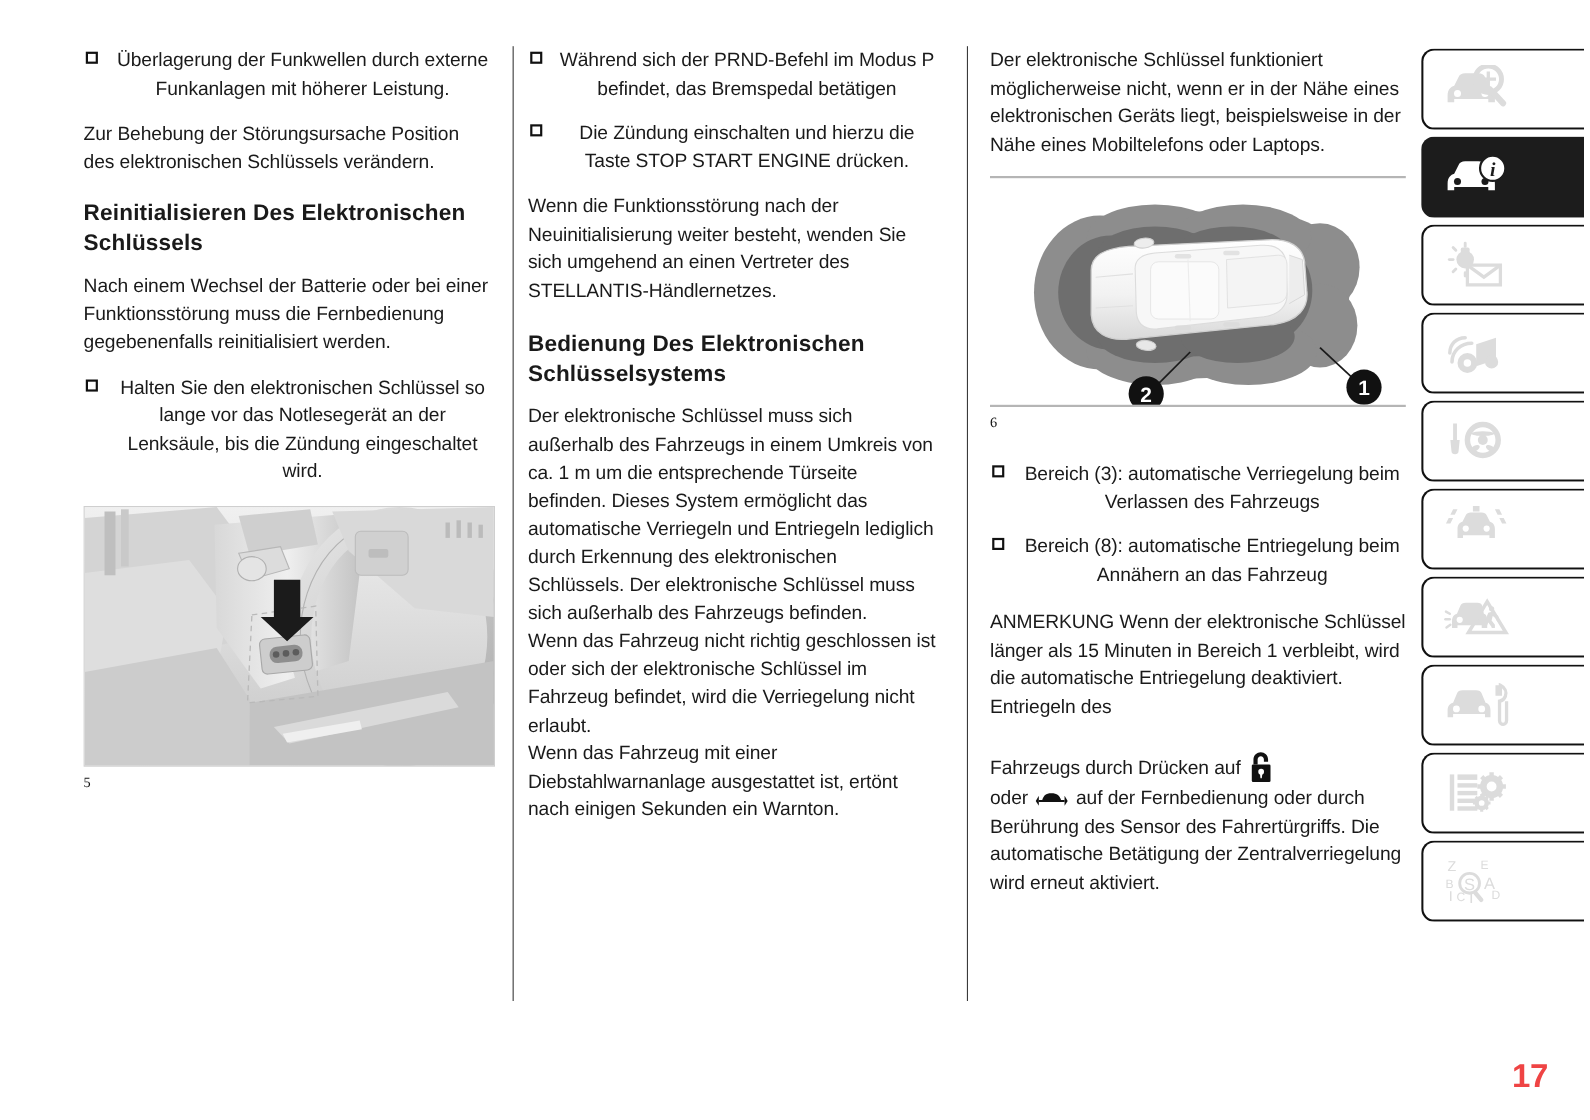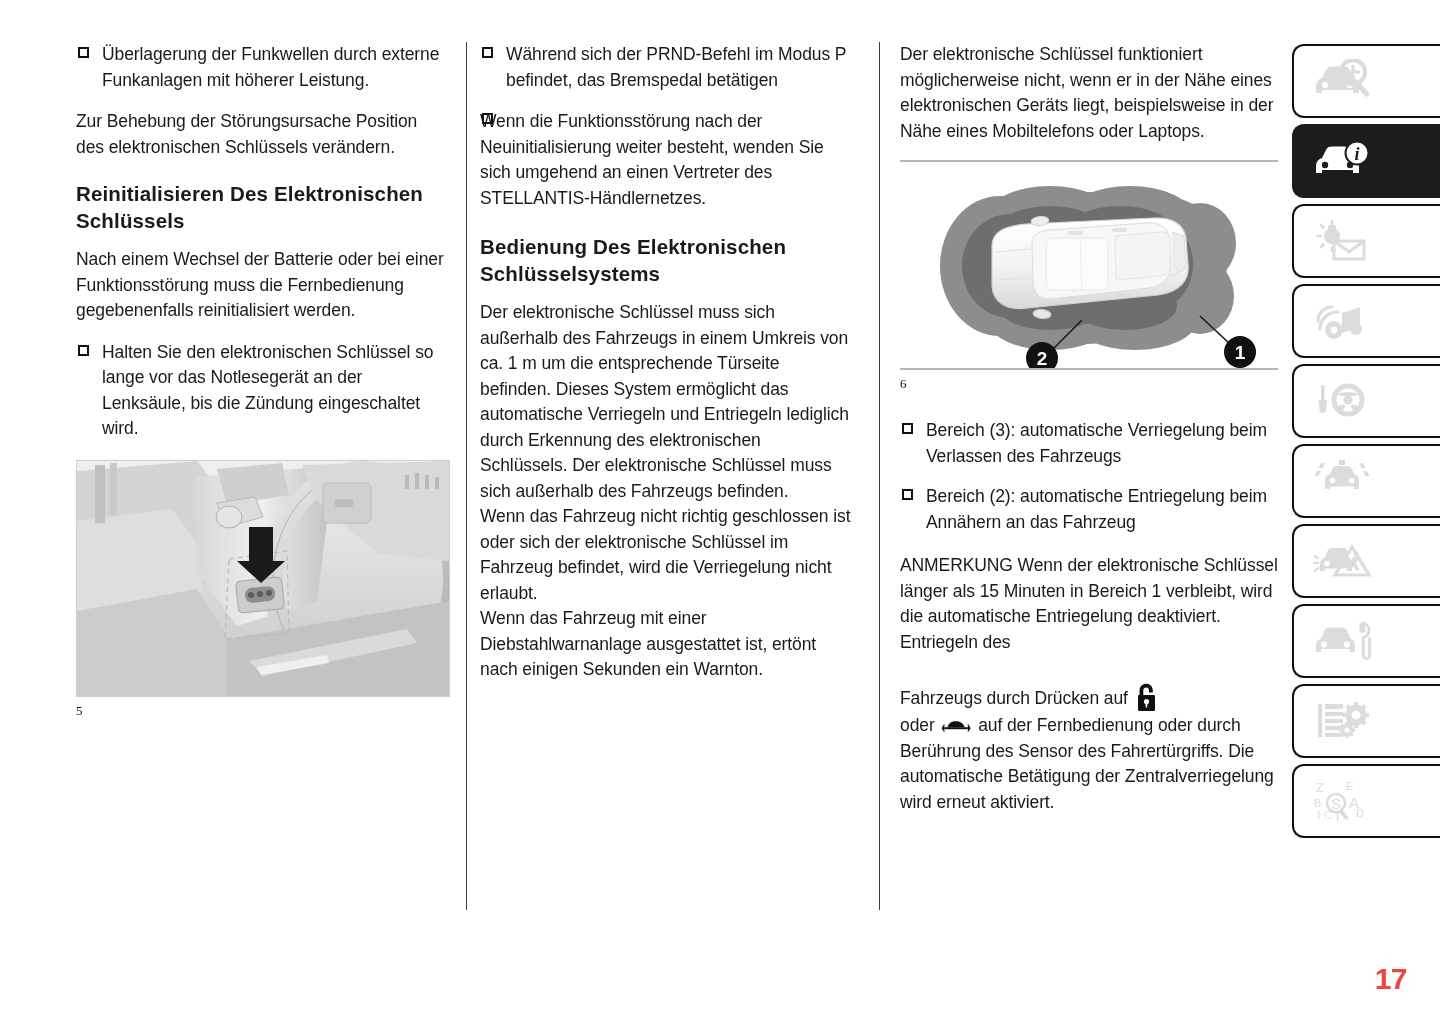--- a/index.html
+++ b/index.html
@@ -62,20 +62,21 @@
     margin: 0 0 16px 0;
     padding: 0;
   }
   ul.sq li {
     position: relative;
     padding-left: 26px;
     margin-bottom: 15px;
     font-size: 17.5px;
     line-height: 25.5px;
     letter-spacing: -0.1px;
+    text-align: center;
   }
   ul.sq li:last-child { margin-bottom: 0; }
   .sqmark {
     position: absolute;
     left: 2px;
     top: 5px;
     width: 11px;
     height: 11px;
     border: 2.5px solid #111;
     border-radius: 0 0 0 0;
@@ -282,20 +283,21 @@
 
   <div class="col col-2">
 
     <ul class="sq">
       <li>
         <span class="sqmark"></span>
         <span>Während sich der PRND-Befehl im Modus P befindet, das Bremspedal betätigen</span>
       </li>
       <li>
         <span class="sqmark"></span>
+        <span>Die Zündung einschalten und hierzu die Taste STOP START ENGINE drücken.</span>
       </li>
     </ul>
 
     <p style="">Wenn die Funktionsstörung nach der Neuinitialisierung weiter besteht, wenden Sie sich umgehend an einen Vertreter des STELLANTIS-Händlernetzes.</p>
 
     <h2>Bedienung Des Elektronischen Schlüsselsystems</h2>
 
     <p class="tight">Der elektronische Schlüssel muss sich außerhalb des Fahrzeugs in einem Umkreis von ca. 1 m um die entsprechende Türseite befinden. Dieses System ermöglicht das automatische Verriegeln und Entriegeln lediglich durch Erkennung des elektronischen Schlüssels. Der elektronische Schlüssel muss sich außerhalb des Fahrzeugs befinden.</p>
     <p class="tight">Wenn das Fahrzeug nicht richtig geschlossen ist oder sich der elektronische Schlüssel im Fahrzeug befindet, wird die Verriegelung nicht erlaubt.</p>
     <p class="tight">Wenn das Fahrzeug mit einer Diebstahlwarnanlage ausgestattet ist, ertönt nach einigen Sekunden ein Warnton.</p>
@@ -386,21 +388,21 @@
       <div class="fig-caption">6</div>
     </div>
 
     <ul class="sq" style="margin-top:26px;">
       <li>
         <span class="sqmark"></span>
         <span>Bereich (3): automatische Verriegelung beim Verlassen des Fahrzeugs</span>
       </li>
       <li>
         <span class="sqmark"></span>
-        <span>Bereich (2): automatische Entriegelung beim Annähern an das Fahrzeug</span>
+        <span>Bereich (8): automatische Entriegelung beim Annähern an das Fahrzeug</span>
       </li>
     </ul>
 
     <p style="margin-top:18px;margin-bottom:28px;">ANMERKUNG Wenn der elektronische Schlüssel länger als 15 Minuten in Bereich 1 verbleibt, wird die automatische Entriegelung deaktiviert. Entriegeln des</p>
 
     <p style="margin-bottom:0;">
       <span>Fahrzeugs durch Drücken auf</span>
       <span class="inline-lock">
         <svg width="26" height="30" viewBox="0 0 26 30">
           <path d="M5.5 12 L5.5 7.5 C5.5 3.4 8.7 0.8 12.2 0.8 C15.7 0.8 18.8 3.4 18.8 7.5 L18.8 9.5 L15 9.5 L15 7.5 C15 5.5 13.8 4.4 12.2 4.4 C10.6 4.4 9.3 5.5 9.3 7.5 L9.3 12 Z" fill="#111"></path>

